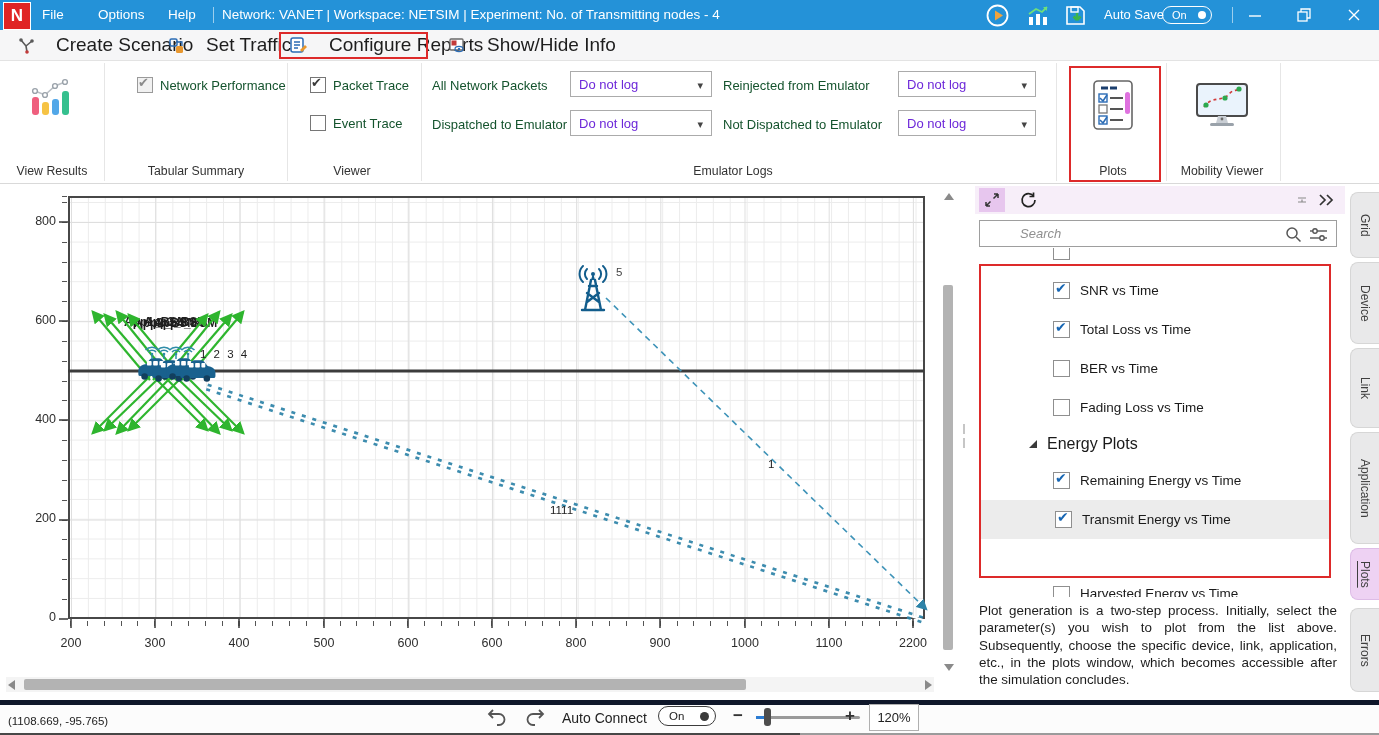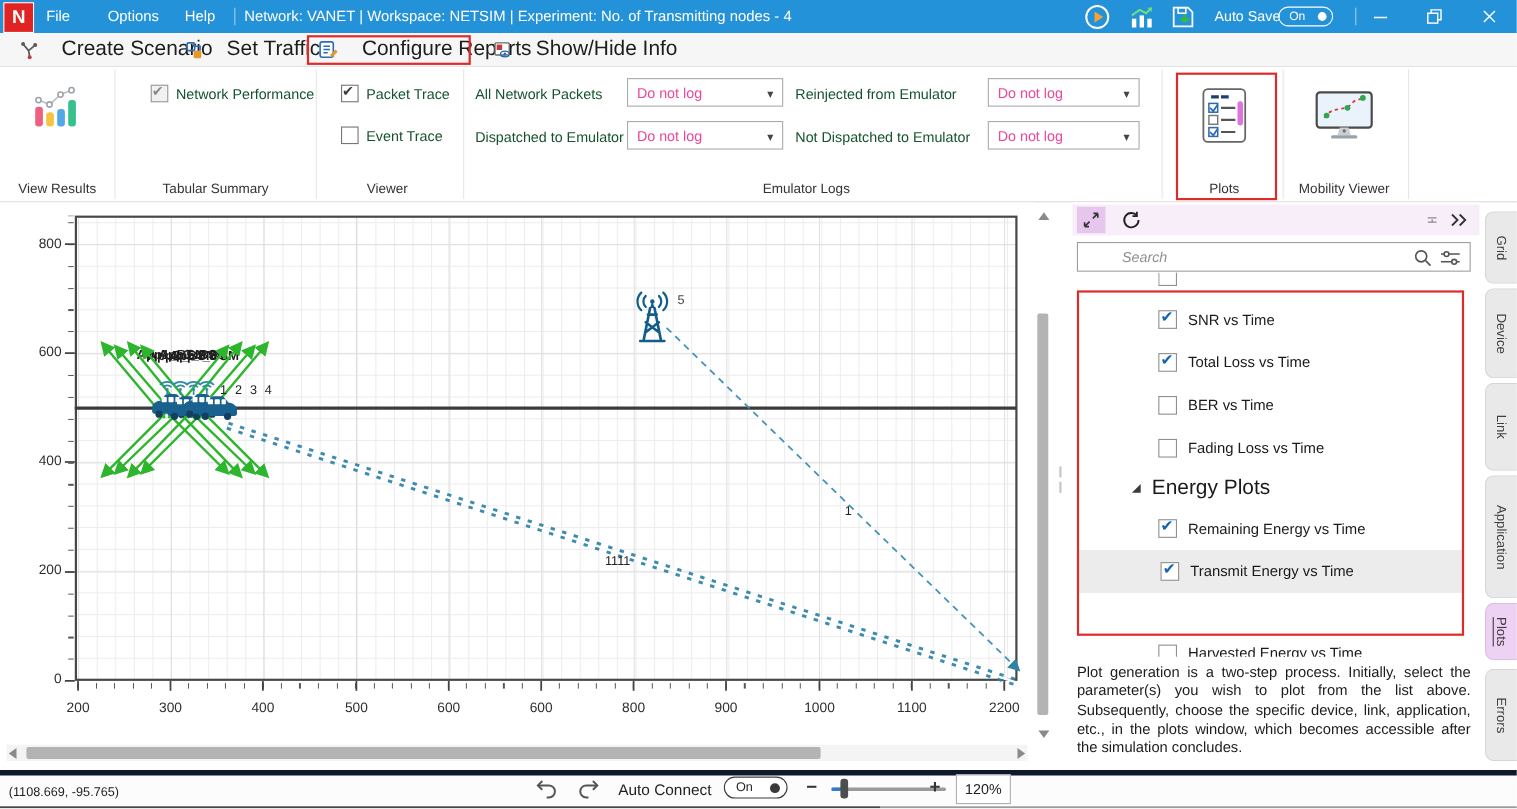--- a/index.html
+++ b/index.html
@@ -19,21 +19,21 @@
   .rtab{position:absolute;top:0;height:30px;display:flex;align-items:center;gap:21px;font-size:19px;color:#1d1d1d;justify-content:space-between;}
   
   #ribbon{position:absolute;left:0;top:61px;width:1379px;height:123px;background:#fff;border-bottom:1px solid #d9d9d9;box-sizing:border-box;}
   .gdiv{position:absolute;top:2px;height:118px;width:1px;background:#e6e6e6;}
   .caption{position:absolute;top:103px;font-size:12.3px;color:#333;text-align:center;}
   .rcb{position:absolute;width:16px;height:16px;border:1px solid #767676;background:#fff;box-sizing:border-box;}
   .rcb.checked::after{content:"✔";position:absolute;left:0px;top:-3px;font-size:13px;font-weight:700;color:#3a3a3a;}
   .rcb.disabled{background:#f1f1f1;border-color:#9a9a9a;}
   .rcb.disabled::after{color:#8b8b8b;}
   .rlabel{position:absolute;font-size:13px;color:#14532d;white-space:nowrap;}
-  .dd{position:absolute;height:26px;border:1px solid #ababab;background:#fff;font-size:13px;color:#ec4899;
+  .dd{position:absolute;height:26px;border:1px solid #ababab;background:#fff;font-size:13px;color:#6d28d9;
       display:flex;align-items:center;justify-content:space-between;padding:0 8px;box-sizing:border-box;}
   .dd .caret::after{content:"▾";font-size:11px;color:#444;}
   .redbox{position:absolute;border:2px solid #dd2a2a;box-sizing:border-box;pointer-events:none;}
   
   #main{position:absolute;left:0;top:184px;width:940px;height:516px;background:#fff;}
   #plotarea{position:absolute;left:68px;top:12px;width:857px;height:423px;border:2px solid #474747;box-sizing:border-box;
     background-image:
       linear-gradient(#dedede 1px,transparent 1px),linear-gradient(90deg,#dedede 1px,transparent 1px),
       linear-gradient(#ececec 1px,transparent 1px),linear-gradient(90deg,#ececec 1px,transparent 1px);
     background-size:84.2px 99.2px,84.2px 99.2px,19.8px 19.8px,16.9px 16.9px;
@@ -56,21 +56,21 @@
   #panel{position:absolute;left:975px;top:184px;width:370px;height:516px;background:#fff;}
   #panel-header{position:absolute;left:0;top:2px;width:370px;height:28px;background:#f7eef9;}
   .ph-btn{position:absolute;top:2px;width:26px;height:24px;display:flex;align-items:center;justify-content:center;}
   #searchbox{position:absolute;left:4px;top:36px;width:358px;height:27px;border:1px solid #9e9e9e;background:#fff;box-sizing:border-box;}
   #searchbox .ph{position:absolute;left:8px;top:5px;font-size:13px;font-style:italic;color:#8f8f8f;margin-left:32px;}
   .prow{position:absolute;left:4px;width:352px;height:39px;display:flex;align-items:center;padding-left:74px;box-sizing:border-box;}
   .cb{width:17px;height:17px;border:1px solid #8f8f8f;background:#fff;position:relative;flex:none;margin-right:10px;box-sizing:border-box;}
   .cb.checked::after{content:"✔";position:absolute;left:1px;top:-3px;font-size:14px;font-weight:700;color:#1766b3;}
   .plabel{font-size:13.5px;color:#1a1a1a;white-space:nowrap;}
   #energy-hdr{position:absolute;left:4px;top:243px;width:352px;height:34px;display:flex;align-items:center;padding-left:49px;box-sizing:border-box;gap:9px;}
-  #energy-hdr .plabel{font-size:19px;}
+  #energy-hdr .plabel{font-size:16px;}
   #desc{position:absolute;left:4px;top:418px;width:358px;font-size:13.4px;line-height:17.3px;color:#1c1c1c;text-align:justify;}
   
   .vtab{position:absolute;left:1350px;width:29px;background:#e9e9ea;border:1px solid #d6d6d6;border-right:none;border-radius:8px 0 0 8px;
         display:flex;align-items:center;justify-content:center;writing-mode:vertical-rl;font-size:12px;color:#3f3f3f;box-sizing:border-box;}
   .vtab.active{background:#eed2f3;border-color:#ddbce6;text-decoration:underline;}
   
   #statusbar{position:absolute;left:0;top:700px;width:1379px;height:33px;background:#fcfcfc;border-top:5px solid #0f172a;box-sizing:border-box;}
   #coords{position:absolute;left:8px;top:10px;font-size:11.5px;color:#222;}
   #acpill{left:658px;top:706px;width:58px;height:20px;border:1.3px solid #3c3c3c;color:#222;font-size:11.5px;padding:0 6px 0 10px;background:#fff;}
   #acpill .dot{width:9px;height:9px;border-radius:50%;background:#3a3a3a;}

